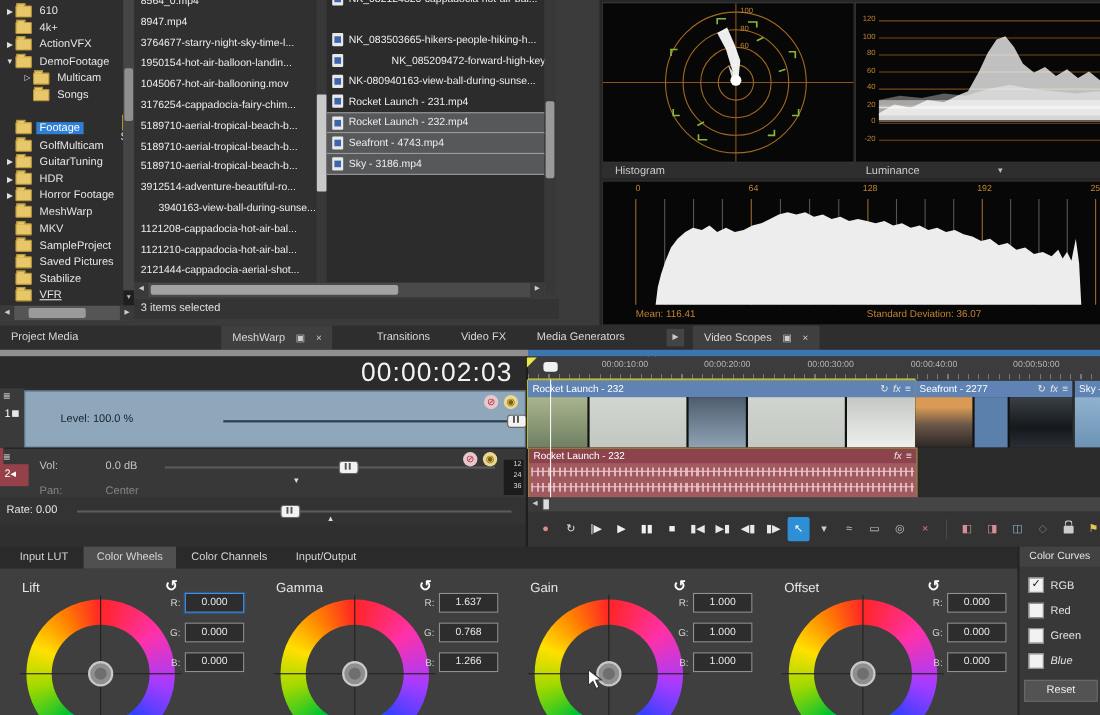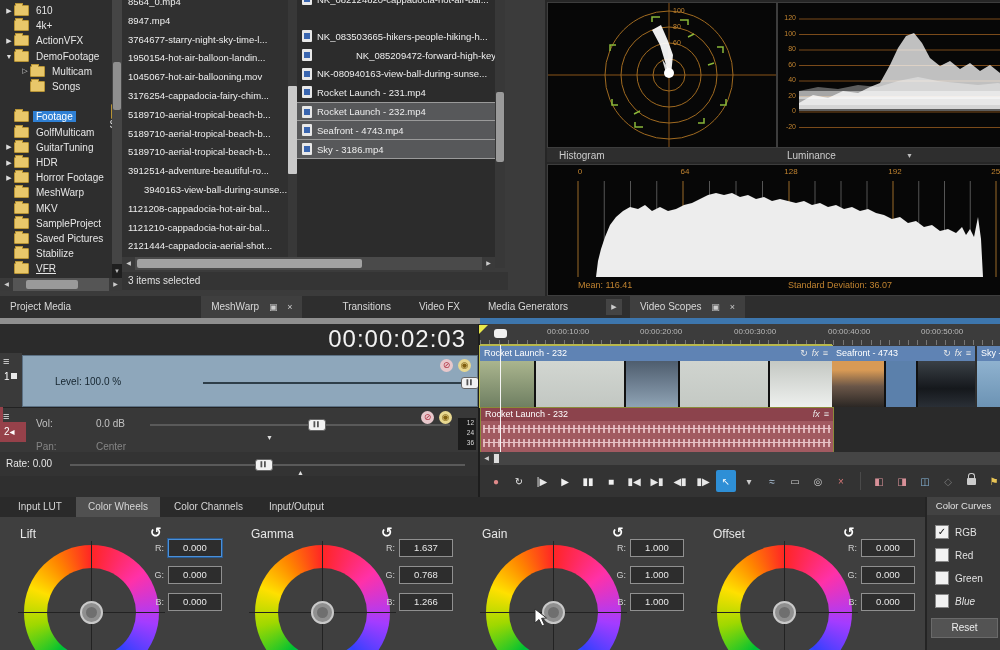--- a/index.html
+++ b/index.html
@@ -507,21 +507,21 @@
         <div class="thumb" style="width:54px;background:linear-gradient(180deg,#aab58e,#6f7f62);"></div>
         <div class="thumb" style="width:88px;background:linear-gradient(180deg,#d2d6d1,#c2c7c2);"></div>
         <div class="thumb" style="width:52px;background:linear-gradient(180deg,#4e5d6e,#8fa3b5);"></div>
         <div class="thumb" style="width:88px;background:linear-gradient(180deg,#d0d4cf,#c4c9c4);"></div>
         <div class="thumb" style="flex:1;background:linear-gradient(180deg,#c4c8c3,#eef0ee);"></div>
       </div>
     </div>
 
     <div class="clip" style="left:352px;width:143px;">
       <div class="clip-head">
-        <span class="title">Seafront - 4743</span>
+        <span class="title">Seafront - 2277</span>
         <span class="clip-icos">
           <span>↻</span>
           <span style="font-style:italic;">fx</span>
           <span>≡</span>
         </span>
       </div>
       <div class="thumbrow">
         <div class="thumb" style="width:52px;background:linear-gradient(180deg,#d89a55 20%,#6a5648 55%,#2b2724);"></div>
         <div class="thumb" style="width:30px;background:#5b80ab;"></div>
         <div class="thumb" style="flex:1;background:linear-gradient(180deg,#3a4046,#15181c 60%,#2a2f36);"></div>

